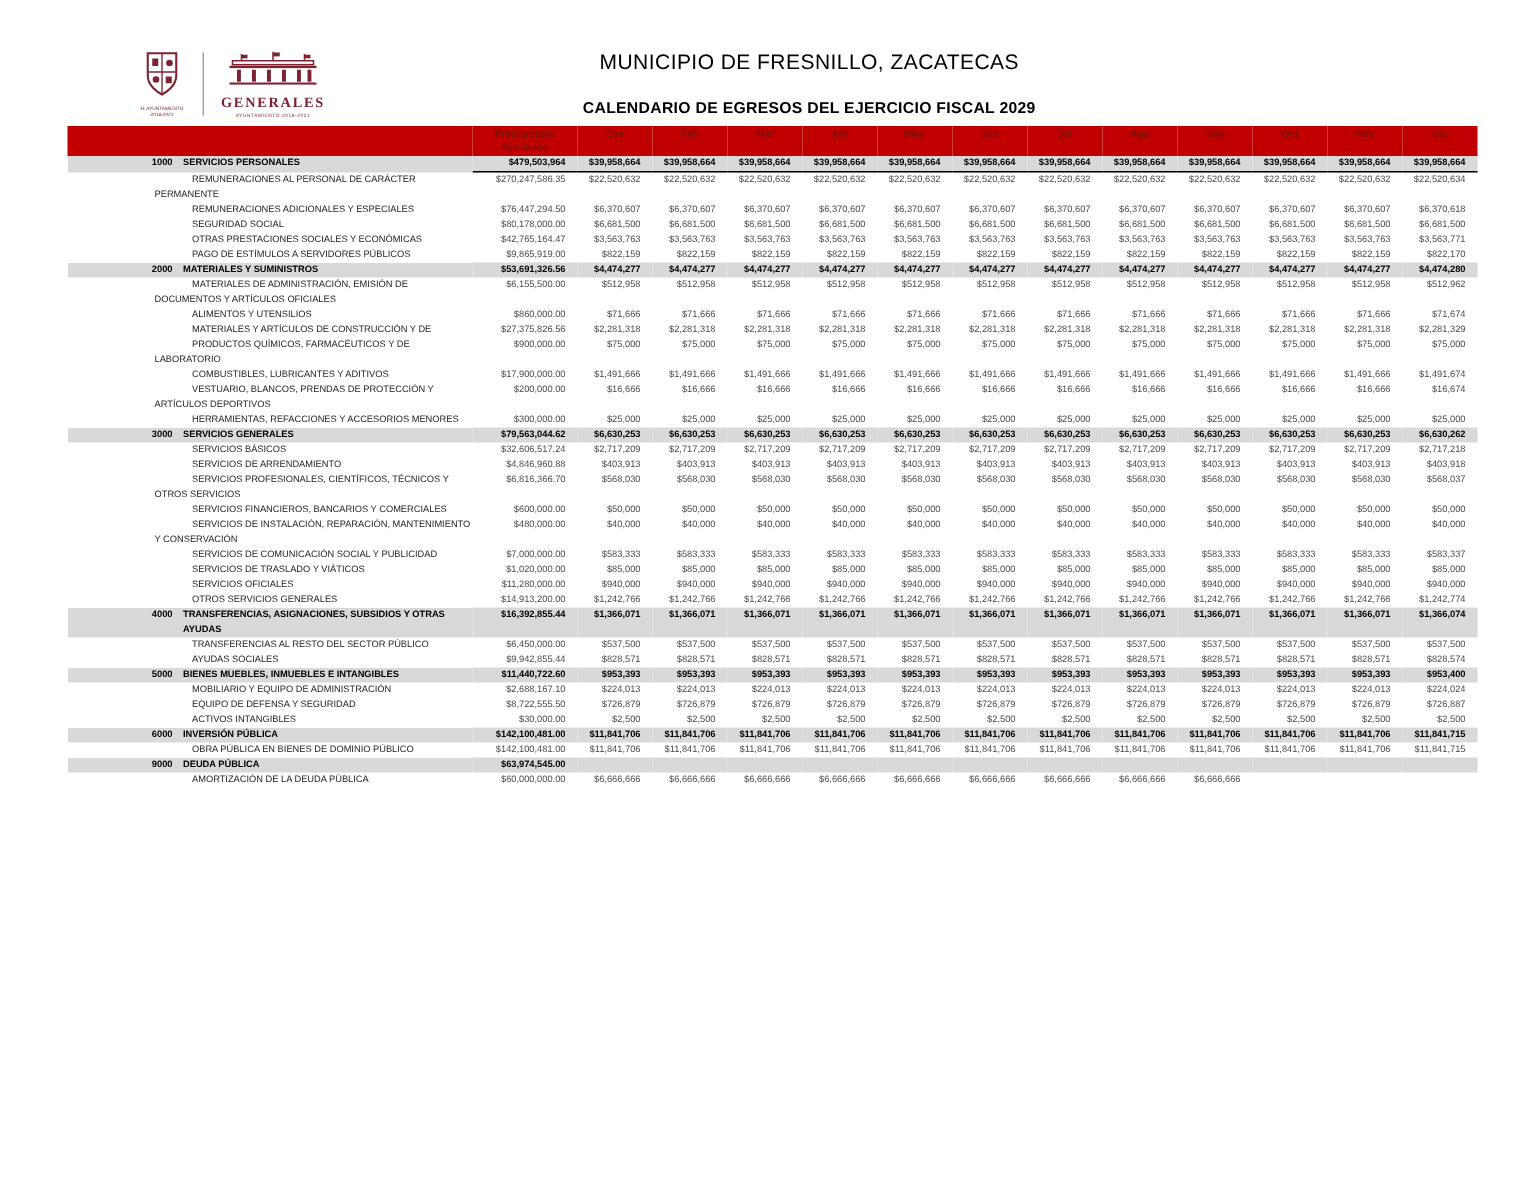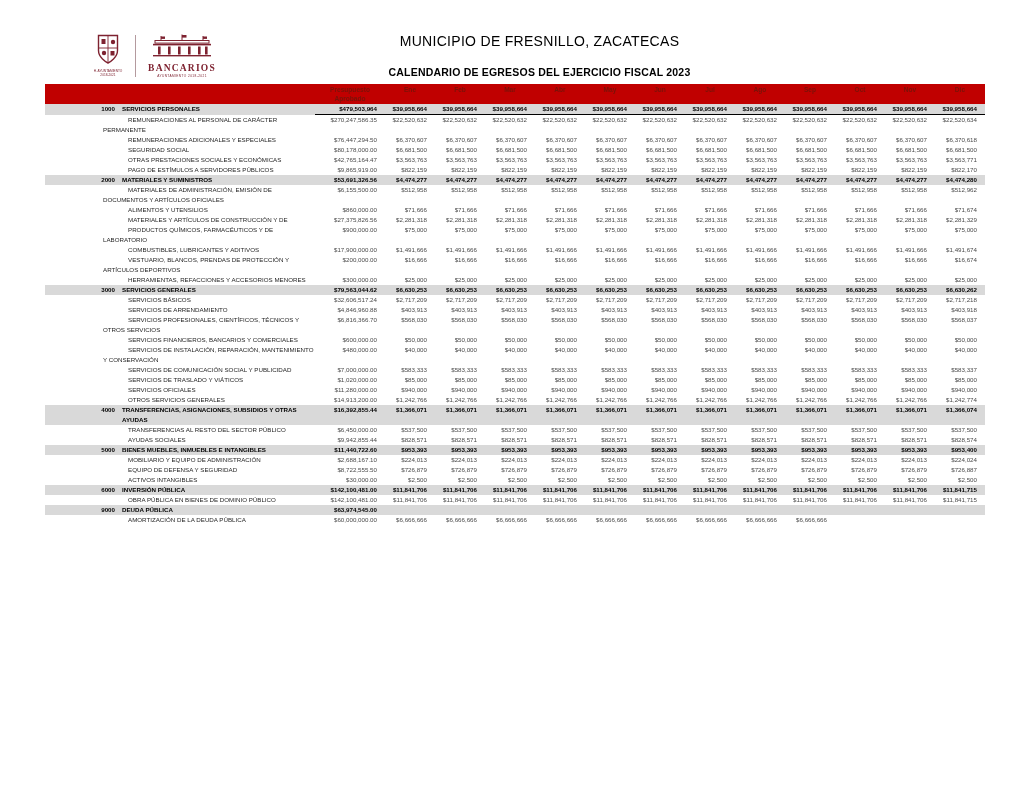--- a/index.html
+++ b/index.html
@@ -74,28 +74,28 @@
             <rect x="7" y="12.5" width="2.6" height="8"></rect>
             <rect x="17" y="12.5" width="2.6" height="8"></rect>
             <rect x="27" y="12.5" width="2.6" height="8"></rect>
             <rect x="37" y="12.5" width="2.6" height="8"></rect>
             <rect x="47" y="12.5" width="2.6" height="8"></rect>
             <rect x="54" y="12.5" width="2.6" height="8"></rect>
           </g>
           <rect x="2" y="21" width="58" height="1.4" fill="#7e2230"></rect>
         </svg>
       </span>
-      <div class="city-name">BANCARIOS</div>
+      <div class="city-name">GENERALES</div>
       <div class="tagline">AYUNTAMIENTO 2018-2021</div>
     </div>
   </div>
 
   <div class="titles">
     <div class="doc-title">MUNICIPIO DE FRESNILLO, ZACATECAS</div>
-    <div class="doc-subtitle">CALENDARIO DE EGRESOS DEL EJERCICIO FISCAL 2023</div>
+    <div class="doc-subtitle">CALENDARIO DE EGRESOS DEL EJERCICIO FISCAL 2029</div>
   </div>
 
   <div class="table-wrap">
     <table>
         <colgroup>
           <col style="width: 270px;">
           <col style="width: 70px;">
           <col style="width: 50px;">
           <col style="width: 50px;">
           <col style="width: 50px;">

